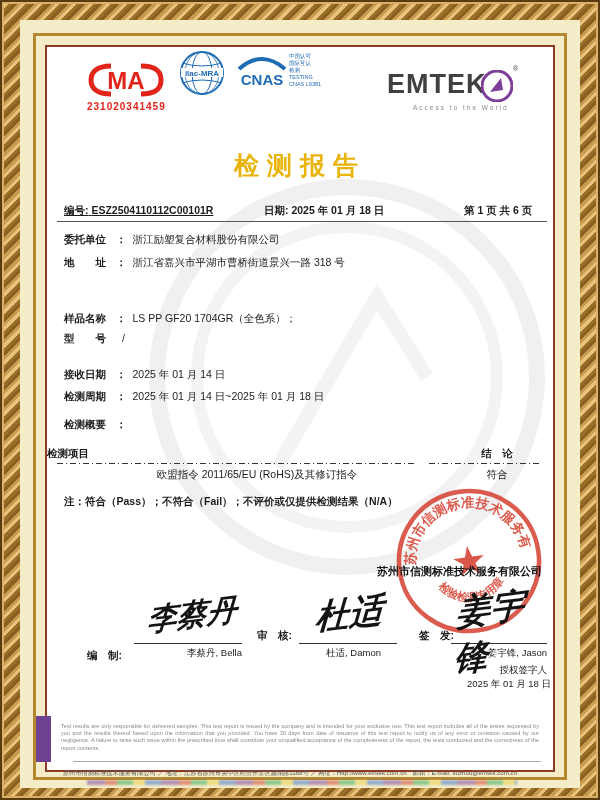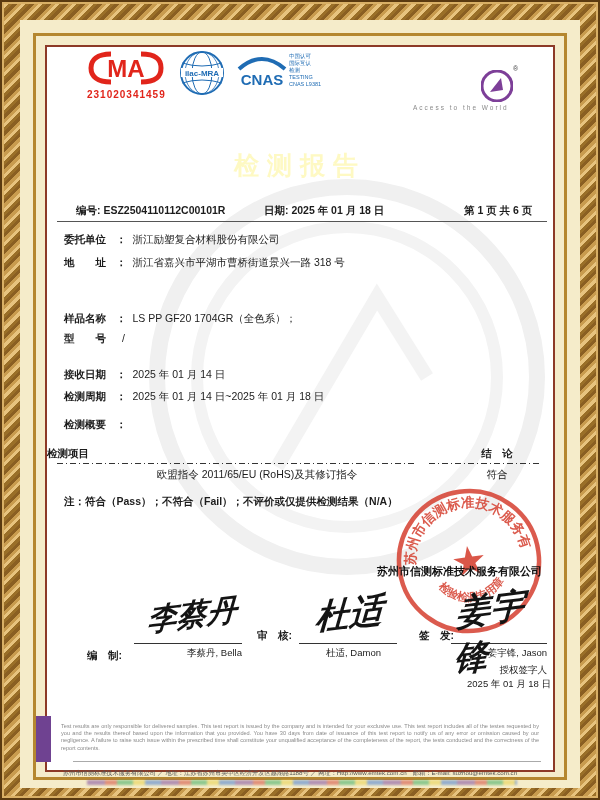--- a/index.html
+++ b/index.html
@@ -25,21 +25,21 @@
     background:repeating-linear-gradient(to right,#333 0 6px,transparent 6px 9px,#333 9px 10px,transparent 10px 13px);}
   
   #logo-strip{position:absolute;top:0;left:0;right:0;height:70px;}
   .cma-num{position:absolute;top:40px;left:0;color:#e1251b;font-weight:bold;font-size:10px;letter-spacing:1px;}
   .cnas-lines{position:absolute;top:6px;left:242px;color:#1f6cb4;font-size:5.5px;line-height:7px;white-space:pre-line;}
   #emtek-word{position:absolute;left:340px;top:22px;font-size:27px;font-weight:bold;color:#404042;letter-spacing:1px;}
   #emtek-tag{position:absolute;left:366px;top:57px;font-size:6.5px;color:#8a8a8a;letter-spacing:2px;}
   #emtek-reg{position:absolute;left:466px;top:18px;font-size:7px;color:#404042;}
   
   #doc-title{position:absolute;top:102px;left:0;right:0;text-align:center;
-    font-family:"DejaVu Serif",serif;font-size:25px;font-weight:600;letter-spacing:8px;color:#fef9c3;}
+    font-family:"DejaVu Serif",serif;font-size:25px;font-weight:600;letter-spacing:8px;color:#eab308;}
   #meta-row{position:absolute;top:157px;left:17px;right:10px;font-size:10.5px;font-weight:bold;}
   #meta-line{position:absolute;top:174px;left:10px;right:6px;height:1px;background:#555;}
   
   #seal{position:absolute;left:344px;top:436px;width:156px;height:156px;opacity:.92;}
   #company-name{position:absolute;left:330px;top:517px;width:170px;font-size:11px;font-weight:bold;color:#111;z-index:5;}
   
   .sig{position:absolute;font-family:"DejaVu Serif",serif;font-style:italic;font-weight:bold;color:#141414;
     transform:rotate(-7deg) skewX(-10deg);z-index:4;}
   .sigline{position:absolute;height:1px;background:#333;}
   .signame{position:absolute;font-size:9.5px;text-align:right;}
@@ -69,21 +69,21 @@
   <svg id="watermark" width="506" height="723" viewBox="0 0 506 723">
     <circle cx="300" cy="330" r="190" fill="none" stroke="#f0f0f0" stroke-width="16"></circle>
     <circle cx="300" cy="330" r="150" fill="none" stroke="#f3f3f3" stroke-width="12"></circle>
     <path d="M230 420 L330 250 L380 330" fill="none" stroke="#f3f3f3" stroke-width="14"></path>
   </svg>
 
   <div class="layer">
 
   <div id="logo-strip">
 
-    <div class="abs" style="left:40px;top:2px;width:80px;height:56px;">
+    <div class="abs" style="left:40px;top:14px;width:80px;height:56px;">
       <svg width="78" height="38" viewBox="0 0 78 38">
         <path d="M24 5 C10 5 4 11 4 19 C4 27 10 33 24 33" fill="none" stroke="#e1251b" stroke-width="5"></path>
         <path d="M54 5 C70 5 74 11 74 19 C74 27 70 33 54 33" fill="none" stroke="#e1251b" stroke-width="5"></path>
         <text x="39" y="28" text-anchor="middle" font-size="24" font-weight="bold" fill="#e1251b" font-family="Liberation Sans,sans-serif">MA</text>
       </svg>
       <div class="cma-num">231020341459</div>
     </div>
 
     <div class="abs" style="left:132px;top:3px;width:46px;height:46px;">
       <svg width="46" height="46" viewBox="0 0 46 46">
@@ -101,34 +101,35 @@
         <path d="M4 14 Q27 -6 50 14" fill="none" stroke="#1f6cb4" stroke-width="4"></path>
         <text x="27" y="30" text-anchor="middle" font-size="15" font-weight="bold" fill="#1f6cb4" font-family="Liberation Sans,sans-serif">CNAS</text>
       </svg>
     </div>
     <div class="cnas-lines">中国认可
 国际互认
 检测
 TESTING
 CNAS L9381</div>
 
+    <div id="emtek-word">EMTEK</div>
     <div id="emtek-reg">®</div>
     <div class="abs" style="left:434px;top:23px;width:32px;height:32px;">
       <svg width="32" height="32" viewBox="0 0 32 32">
         <circle cx="16" cy="16" r="15" fill="none" stroke="#7d3f98" stroke-width="3"></circle>
         <path d="M9 22 L20 8 L22 20 Z" fill="#7d3f98"></path>
       </svg>
     </div>
     <div id="emtek-tag">Access to the World</div>
   </div>
 
   <div id="doc-title">检测报告</div>
 
   <div id="meta-row">
-    <span class="abs" style="left:12px;top:0;">
+    <span class="abs" style="left:0;top:0;text-decoration:underline;">
       <span>编号:</span> <span>ESZ2504110112C00101R</span></span>
     <span class="abs" style="left:200px;top:0;">
       <span>日期:</span> <span>2025 年 01 月 18 日</span></span>
     <span class="abs" style="left:400px;top:0;">第 1 页 共 6 页</span>
   </div>
   <div id="meta-line"></div>
 
   <div class="row" style="left:17px;top:186px;">
     <span class="lbl">委托单位</span><span class="colon">：</span><span class="val">浙江励塑复合材料股份有限公司</span>
   </div>

